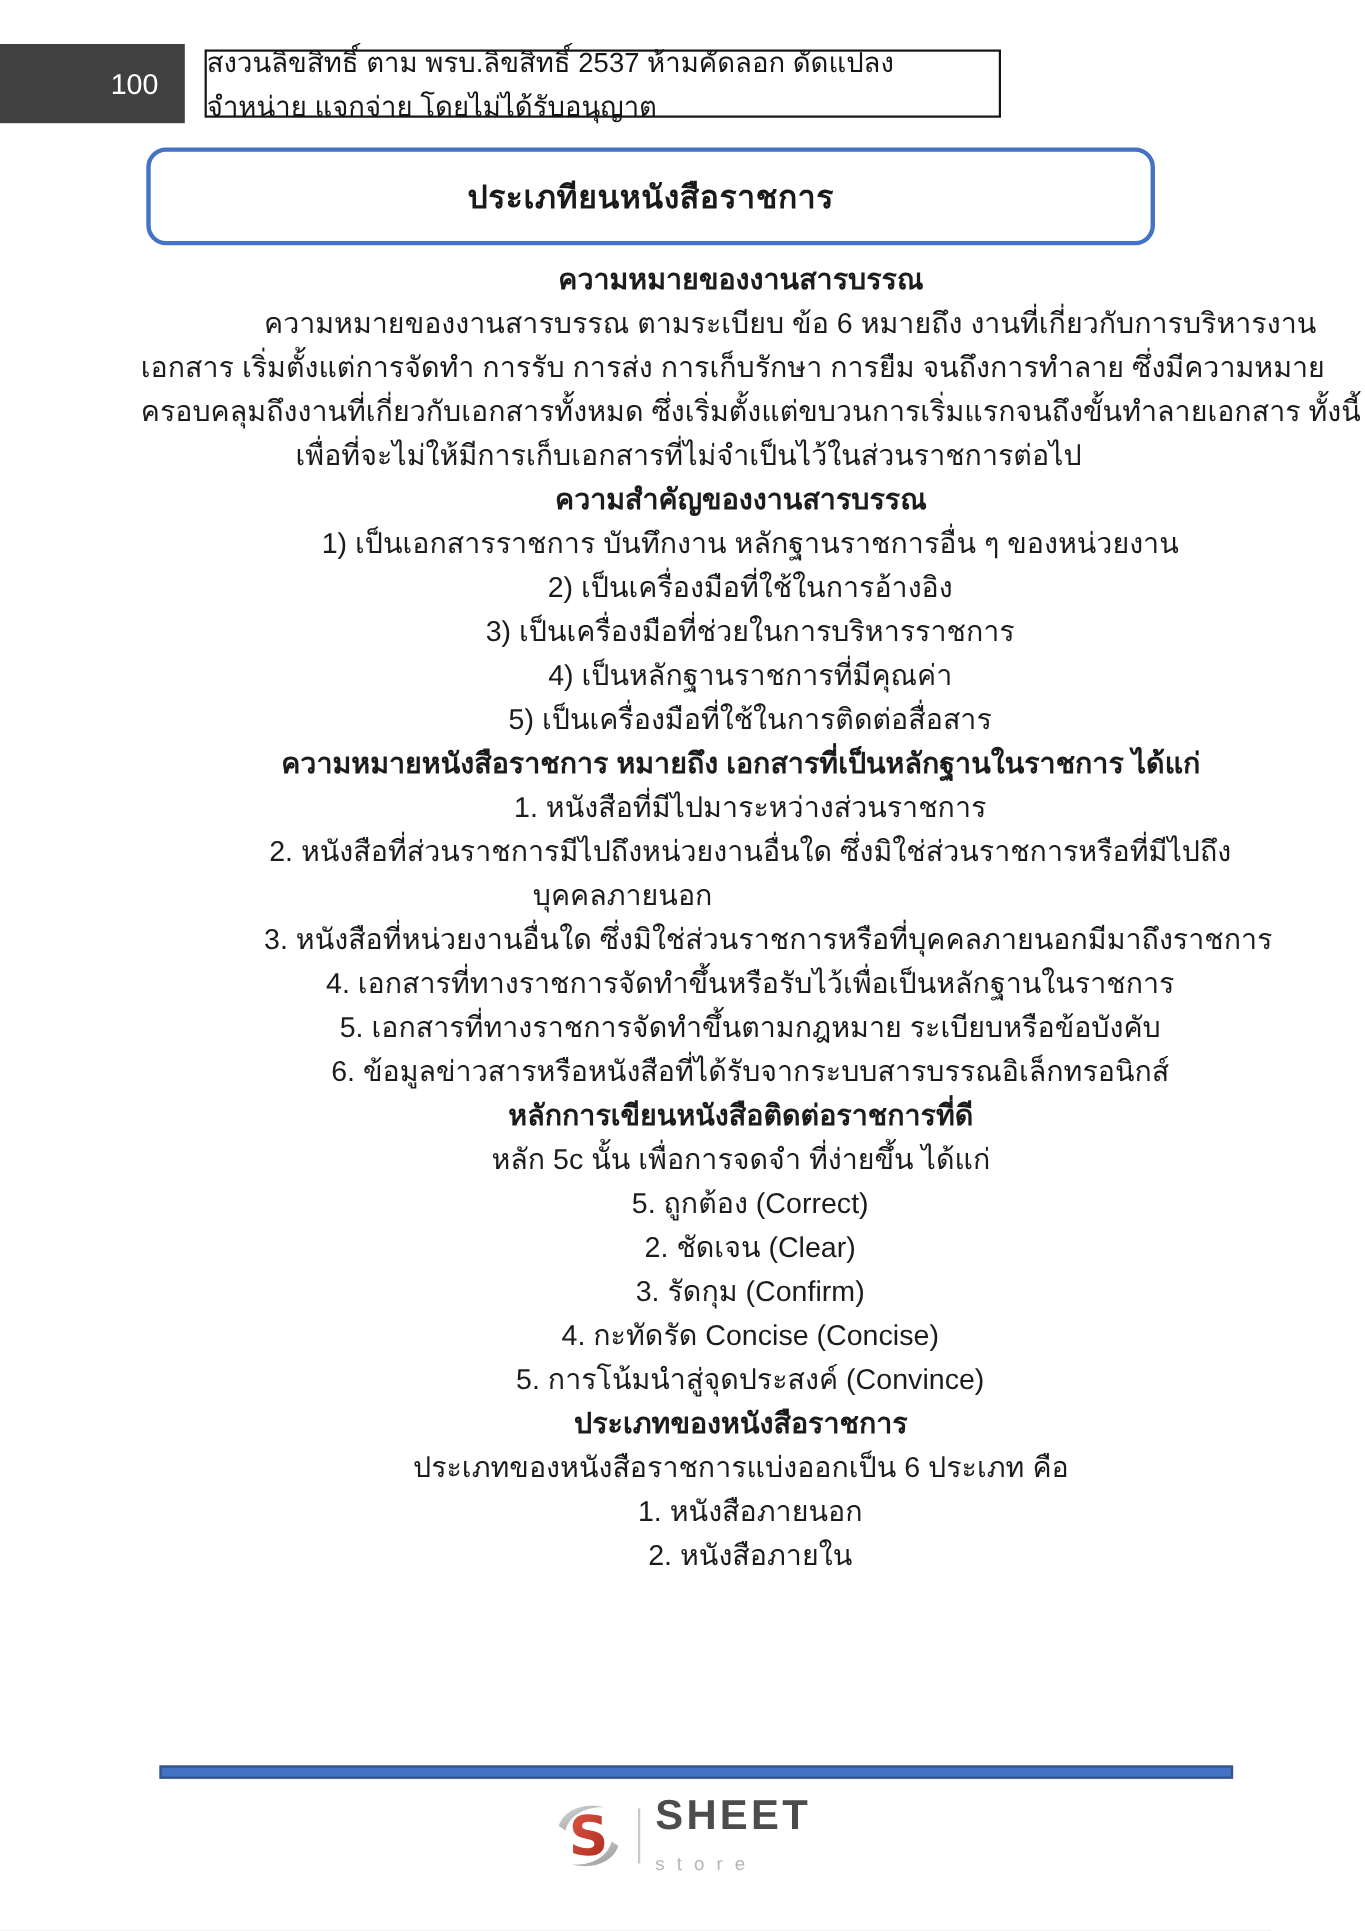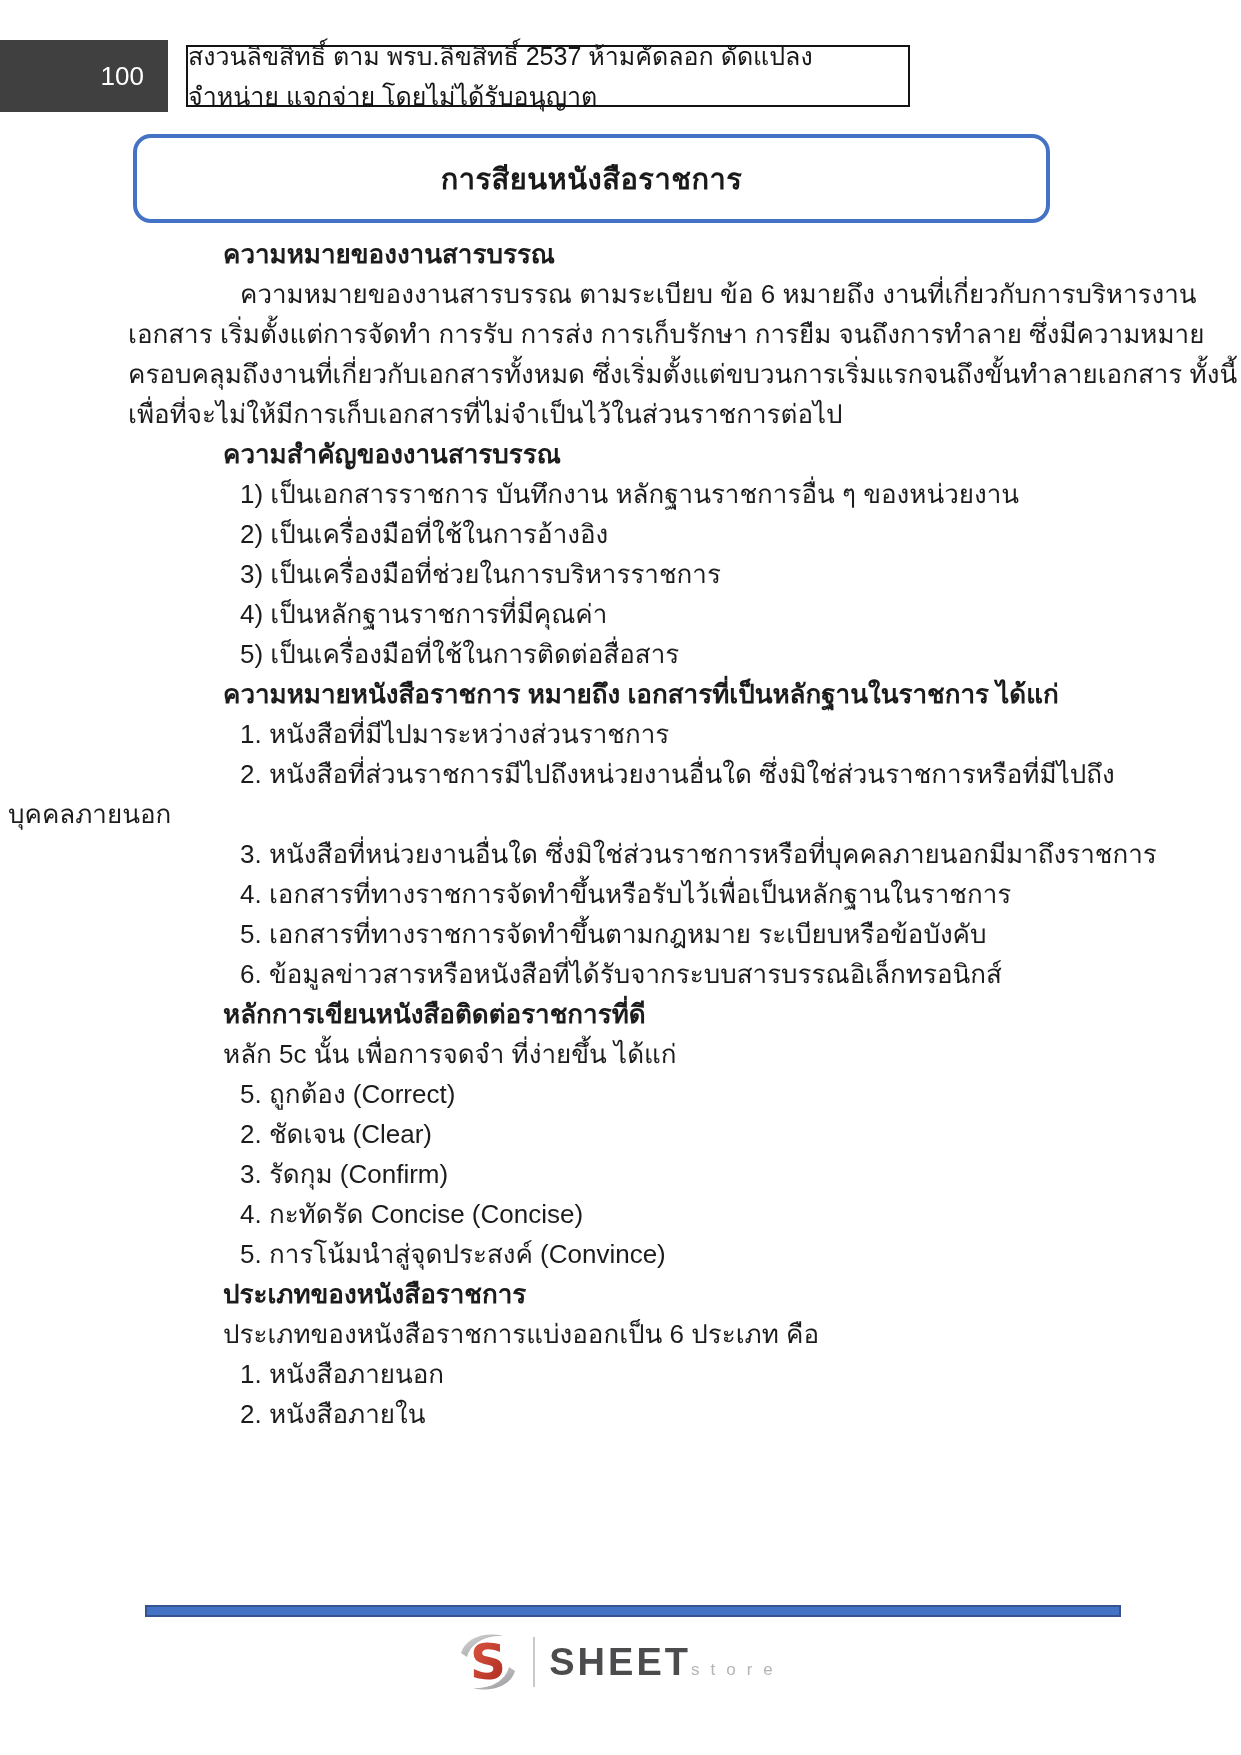--- a/index.html
+++ b/index.html
@@ -32,61 +32,61 @@
     border:4px solid #4472c4;border-radius:18px;box-sizing:border-box;
     display:flex;align-items:center;justify-content:center;
     background:#fff;
   }
   .title-box h1{
     margin:0;font-size:29px;font-weight:bold;color:#1a1a1a;letter-spacing:0.5px;
   }
   
   .content{
     position:absolute;left:128px;top:234px;width:996px;
-    font-size:26px;line-height:40px;color:#1c1c1c;
+    font-size:26px;line-height:40px;color:#1c1c1c;text-align:center;
   }
   .ln{white-space:nowrap;}
   .ln.heading{font-weight:bold;padding-left:95px;}
   .ln.lead{padding-left:95px;}
   .ln.indent{padding-left:112px;}
   .ln.flush{padding-left:0;}
   .ln.edge{margin-left:-120px;}
   
   .footer-rule{
     position:absolute;left:145px;top:1605px;width:972px;height:8px;
     background:#4472c4;border:2px solid #35538f;box-sizing:content-box;
   }
   .brand{
     position:absolute;left:0;top:1633px;width:1241px;
     display:flex;align-items:center;justify-content:center;gap:14px;
   }
   .brand-icon{width:62px;height:58px;flex:0 0 auto;}
   .brand-divider{width:2px;height:50px;background:#c9c9c9;}
-  .brand-text{display:flex;flex-direction:row;align-items:flex-start;}
+  .brand-text{display:flex;flex-direction:column;align-items:flex-start;}
   .brand-name{
     font-size:38px;font-weight:bold;color:#4c4c4e;letter-spacing:3px;line-height:36px;
   }
   .brand-sub{
     font-size:17px;color:#b5b5b7;letter-spacing:11px;line-height:20px;margin-top:16px;
   }
 </style>
 </head>
 <body>
 
 <div class="page">
 
   <div class="pagenum-box">
     <span>100</span>
   </div>
   <div class="copyright-box">
     <span>สงวนลิขสิทธิ์ ตาม พรบ.ลิขสิทธิ์ 2537 ห้ามคัดลอก ดัดแปลง จำหน่าย แจกจ่าย โดยไม่ได้รับอนุญาต</span>
   </div>
 
   <div class="title-box">
-    <h1>การสียนหนังสือราชการ</h1>
+    <h1>ประเภทียนหนังสือราชการ</h1>
   </div>
 
   <main class="content">
     <div class="ln heading">ความหมายของงานสารบรรณ</div>
     <div class="ln indent">ความหมายของงานสารบรรณ ตามระเบียบ ข้อ 6 หมายถึง งานที่เกี่ยวกับการบริหารงาน</div>
     <div class="ln flush">เอกสาร เริ่มตั้งแต่การจัดทำ การรับ การส่ง การเก็บรักษา การยืม จนถึงการทำลาย ซึ่งมีความหมาย</div>
     <div class="ln flush">ครอบคลุมถึงงานที่เกี่ยวกับเอกสารทั้งหมด ซึ่งเริ่มตั้งแต่ขบวนการเริ่มแรกจนถึงขั้นทำลายเอกสาร ทั้งนี้</div>
     <div class="ln flush">เพื่อที่จะไม่ให้มีการเก็บเอกสารที่ไม่จำเป็นไว้ในส่วนราชการต่อไป</div>
     <div class="ln heading">ความสำคัญของงานสารบรรณ</div>
     <div class="ln indent">1) เป็นเอกสารราชการ บันทึกงาน หลักฐานราชการอื่น ๆ ของหน่วยงาน</div>

